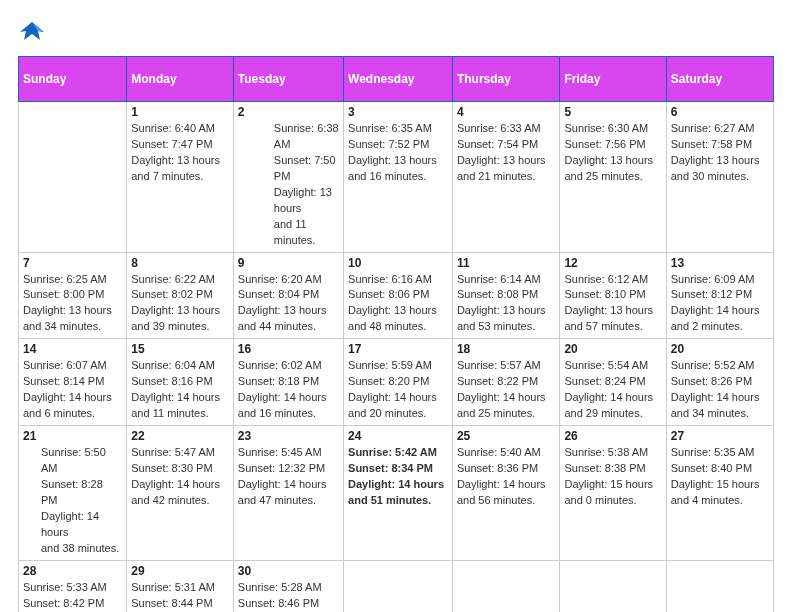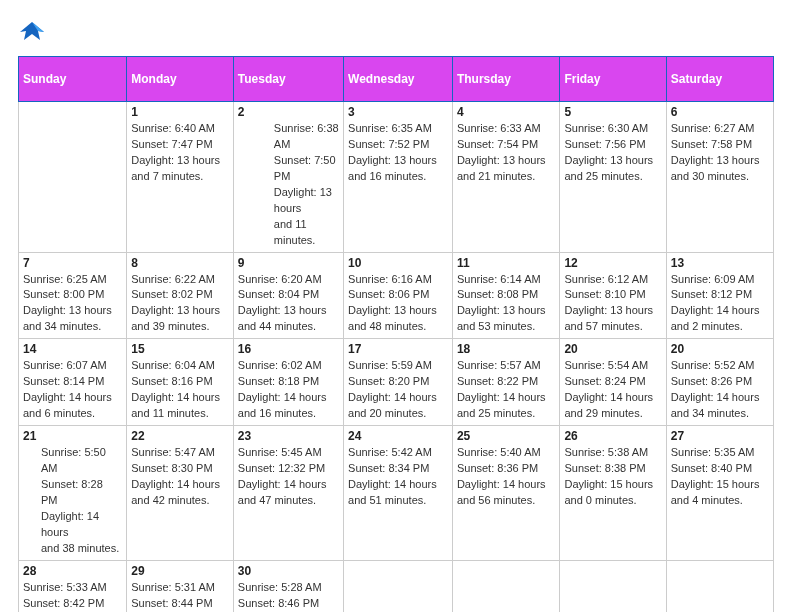--- a/index.html
+++ b/index.html
@@ -295,21 +295,21 @@
           </td>
           <td>
             <span class="day-num">23</span>
             <div class="day-info" style="white-space: pre-line;">Sunrise: 5:45 AM
 Sunset: 12:32 PM
 Daylight: 14 hours
 and 47 minutes.</div>
           </td>
           <td>
             <span class="day-num">24</span>
-            <div class="day-info" style="white-space: pre-line;">Sunrise: 5:42 AM
+            <div class="day-info" style="white-space: pre-line; font-weight: bold;">Sunrise: 5:42 AM
 Sunset: 8:34 PM
 Daylight: 14 hours
 and 51 minutes.</div>
           </td>
           <td>
             <span class="day-num">25</span>
             <div class="day-info" style="white-space: pre-line;">Sunrise: 5:40 AM
 Sunset: 8:36 PM
 Daylight: 14 hours
 and 56 minutes.</div>

